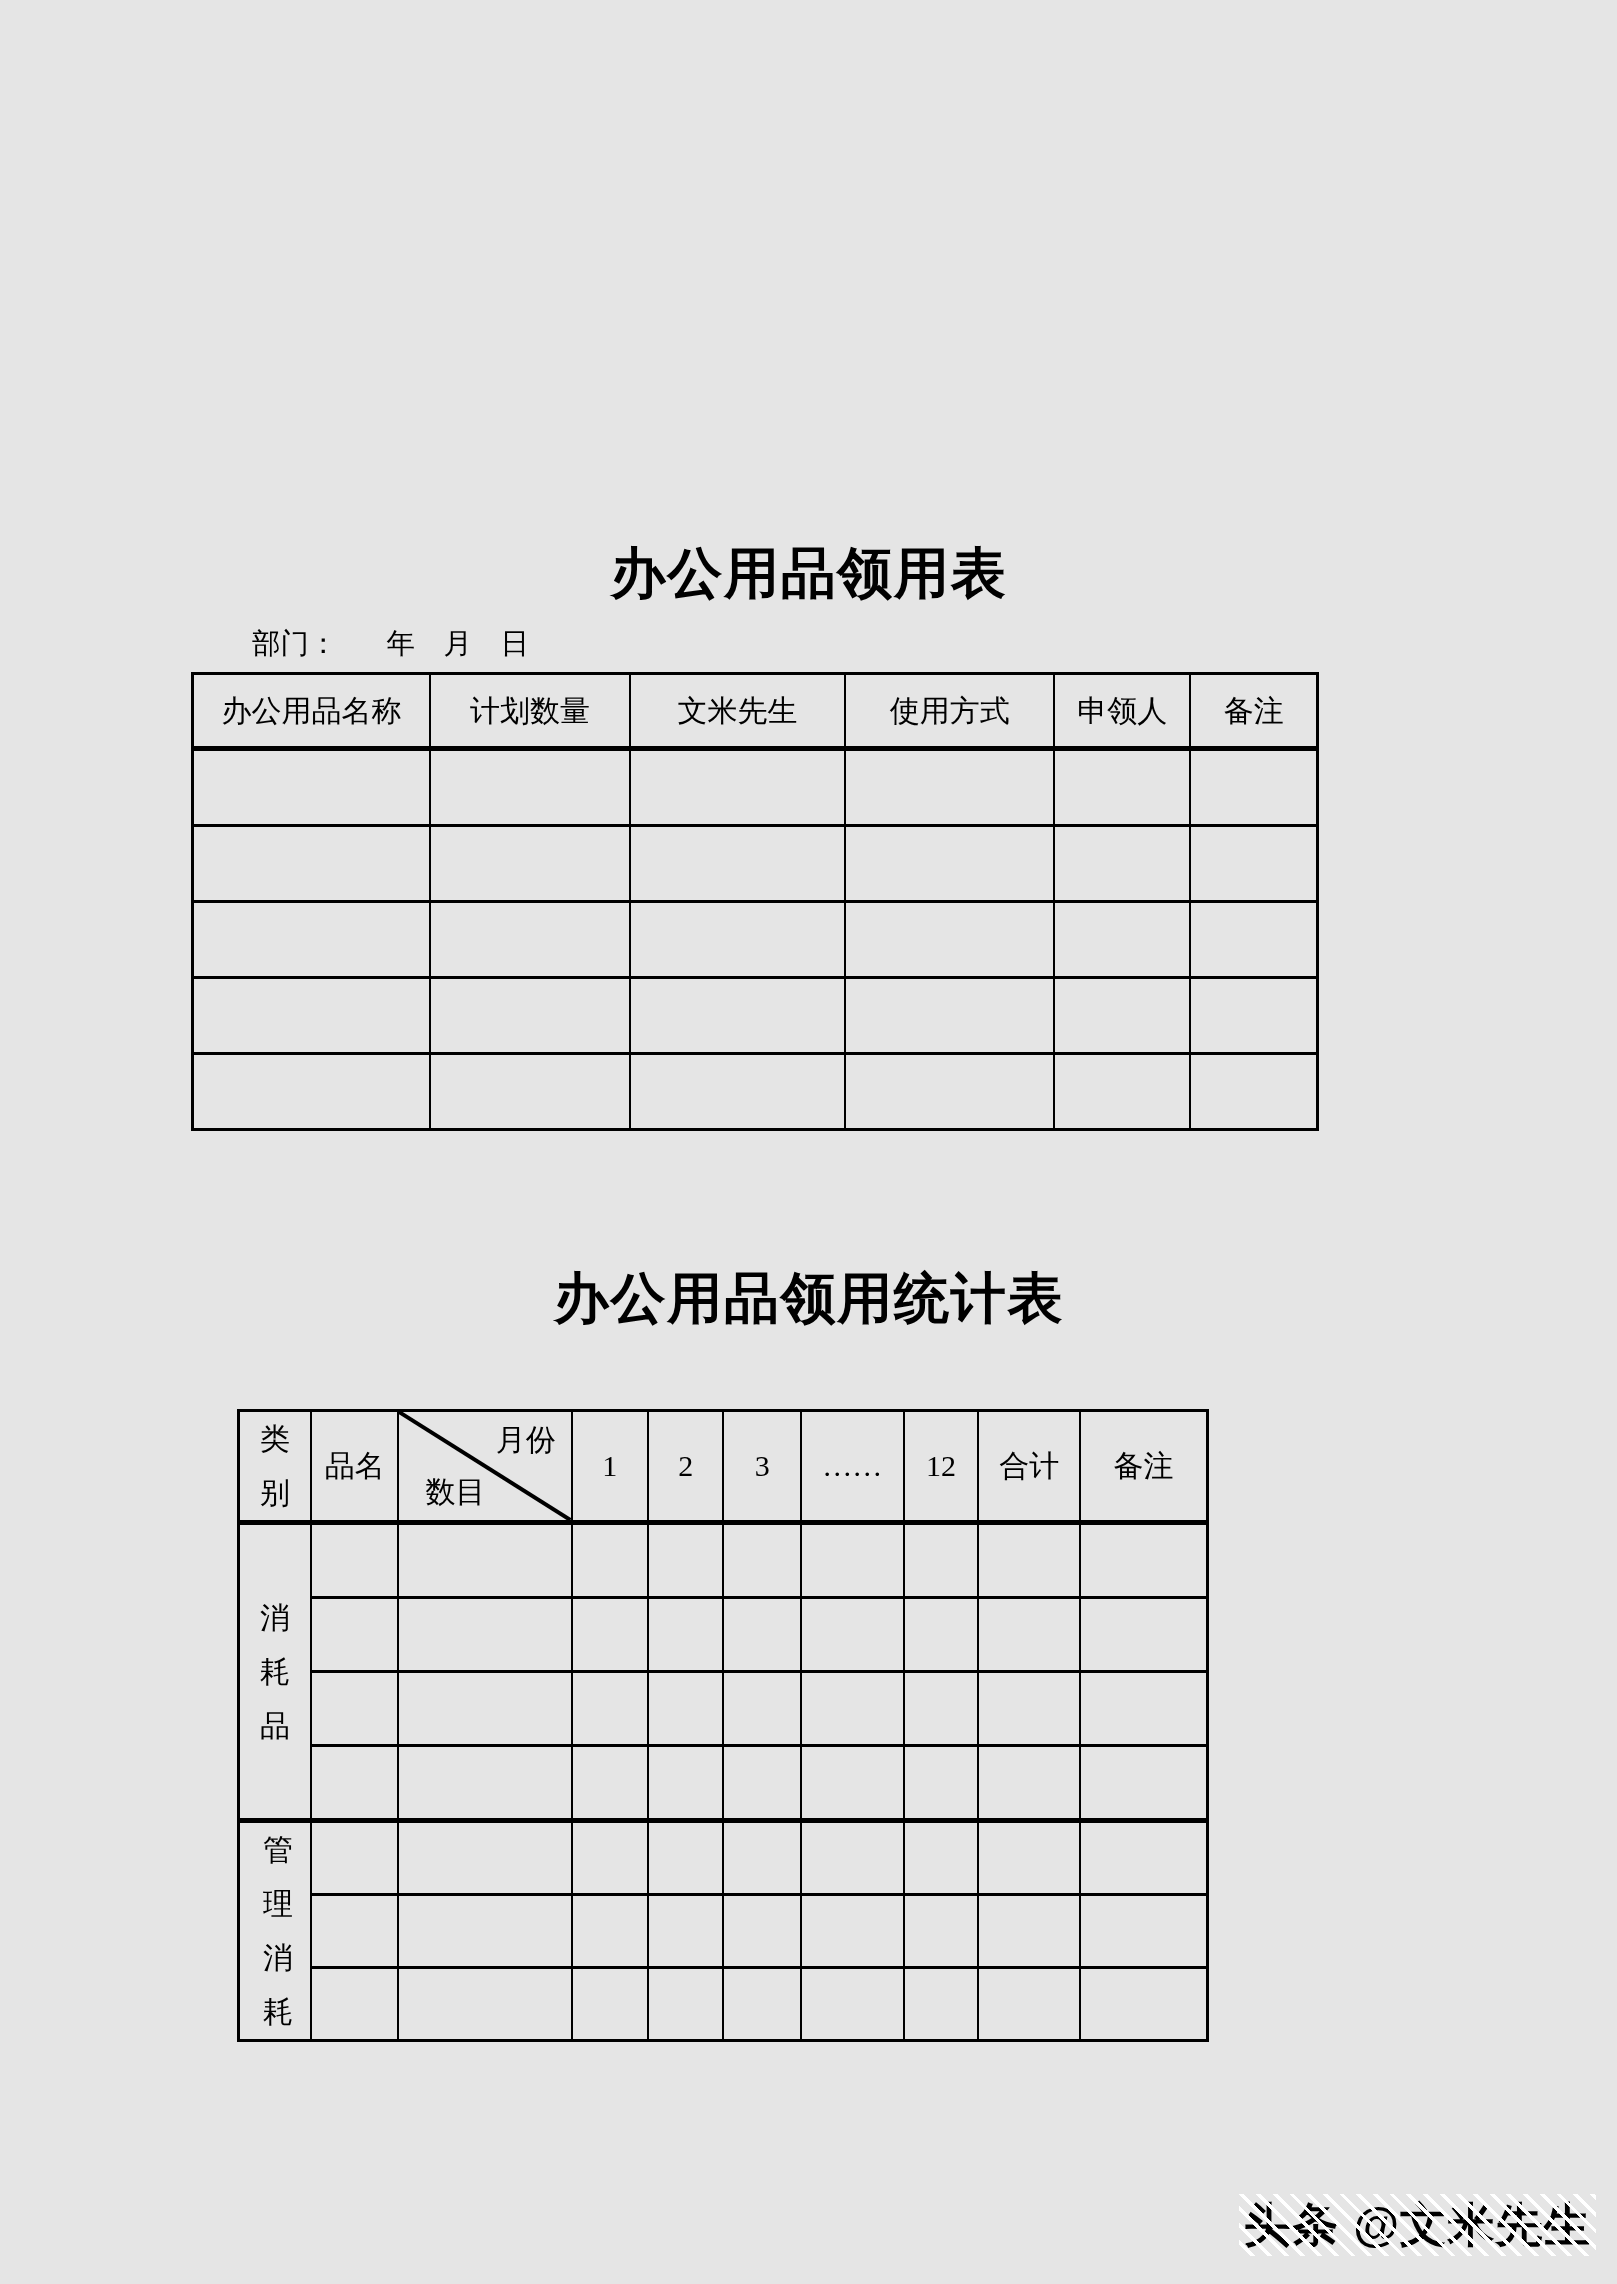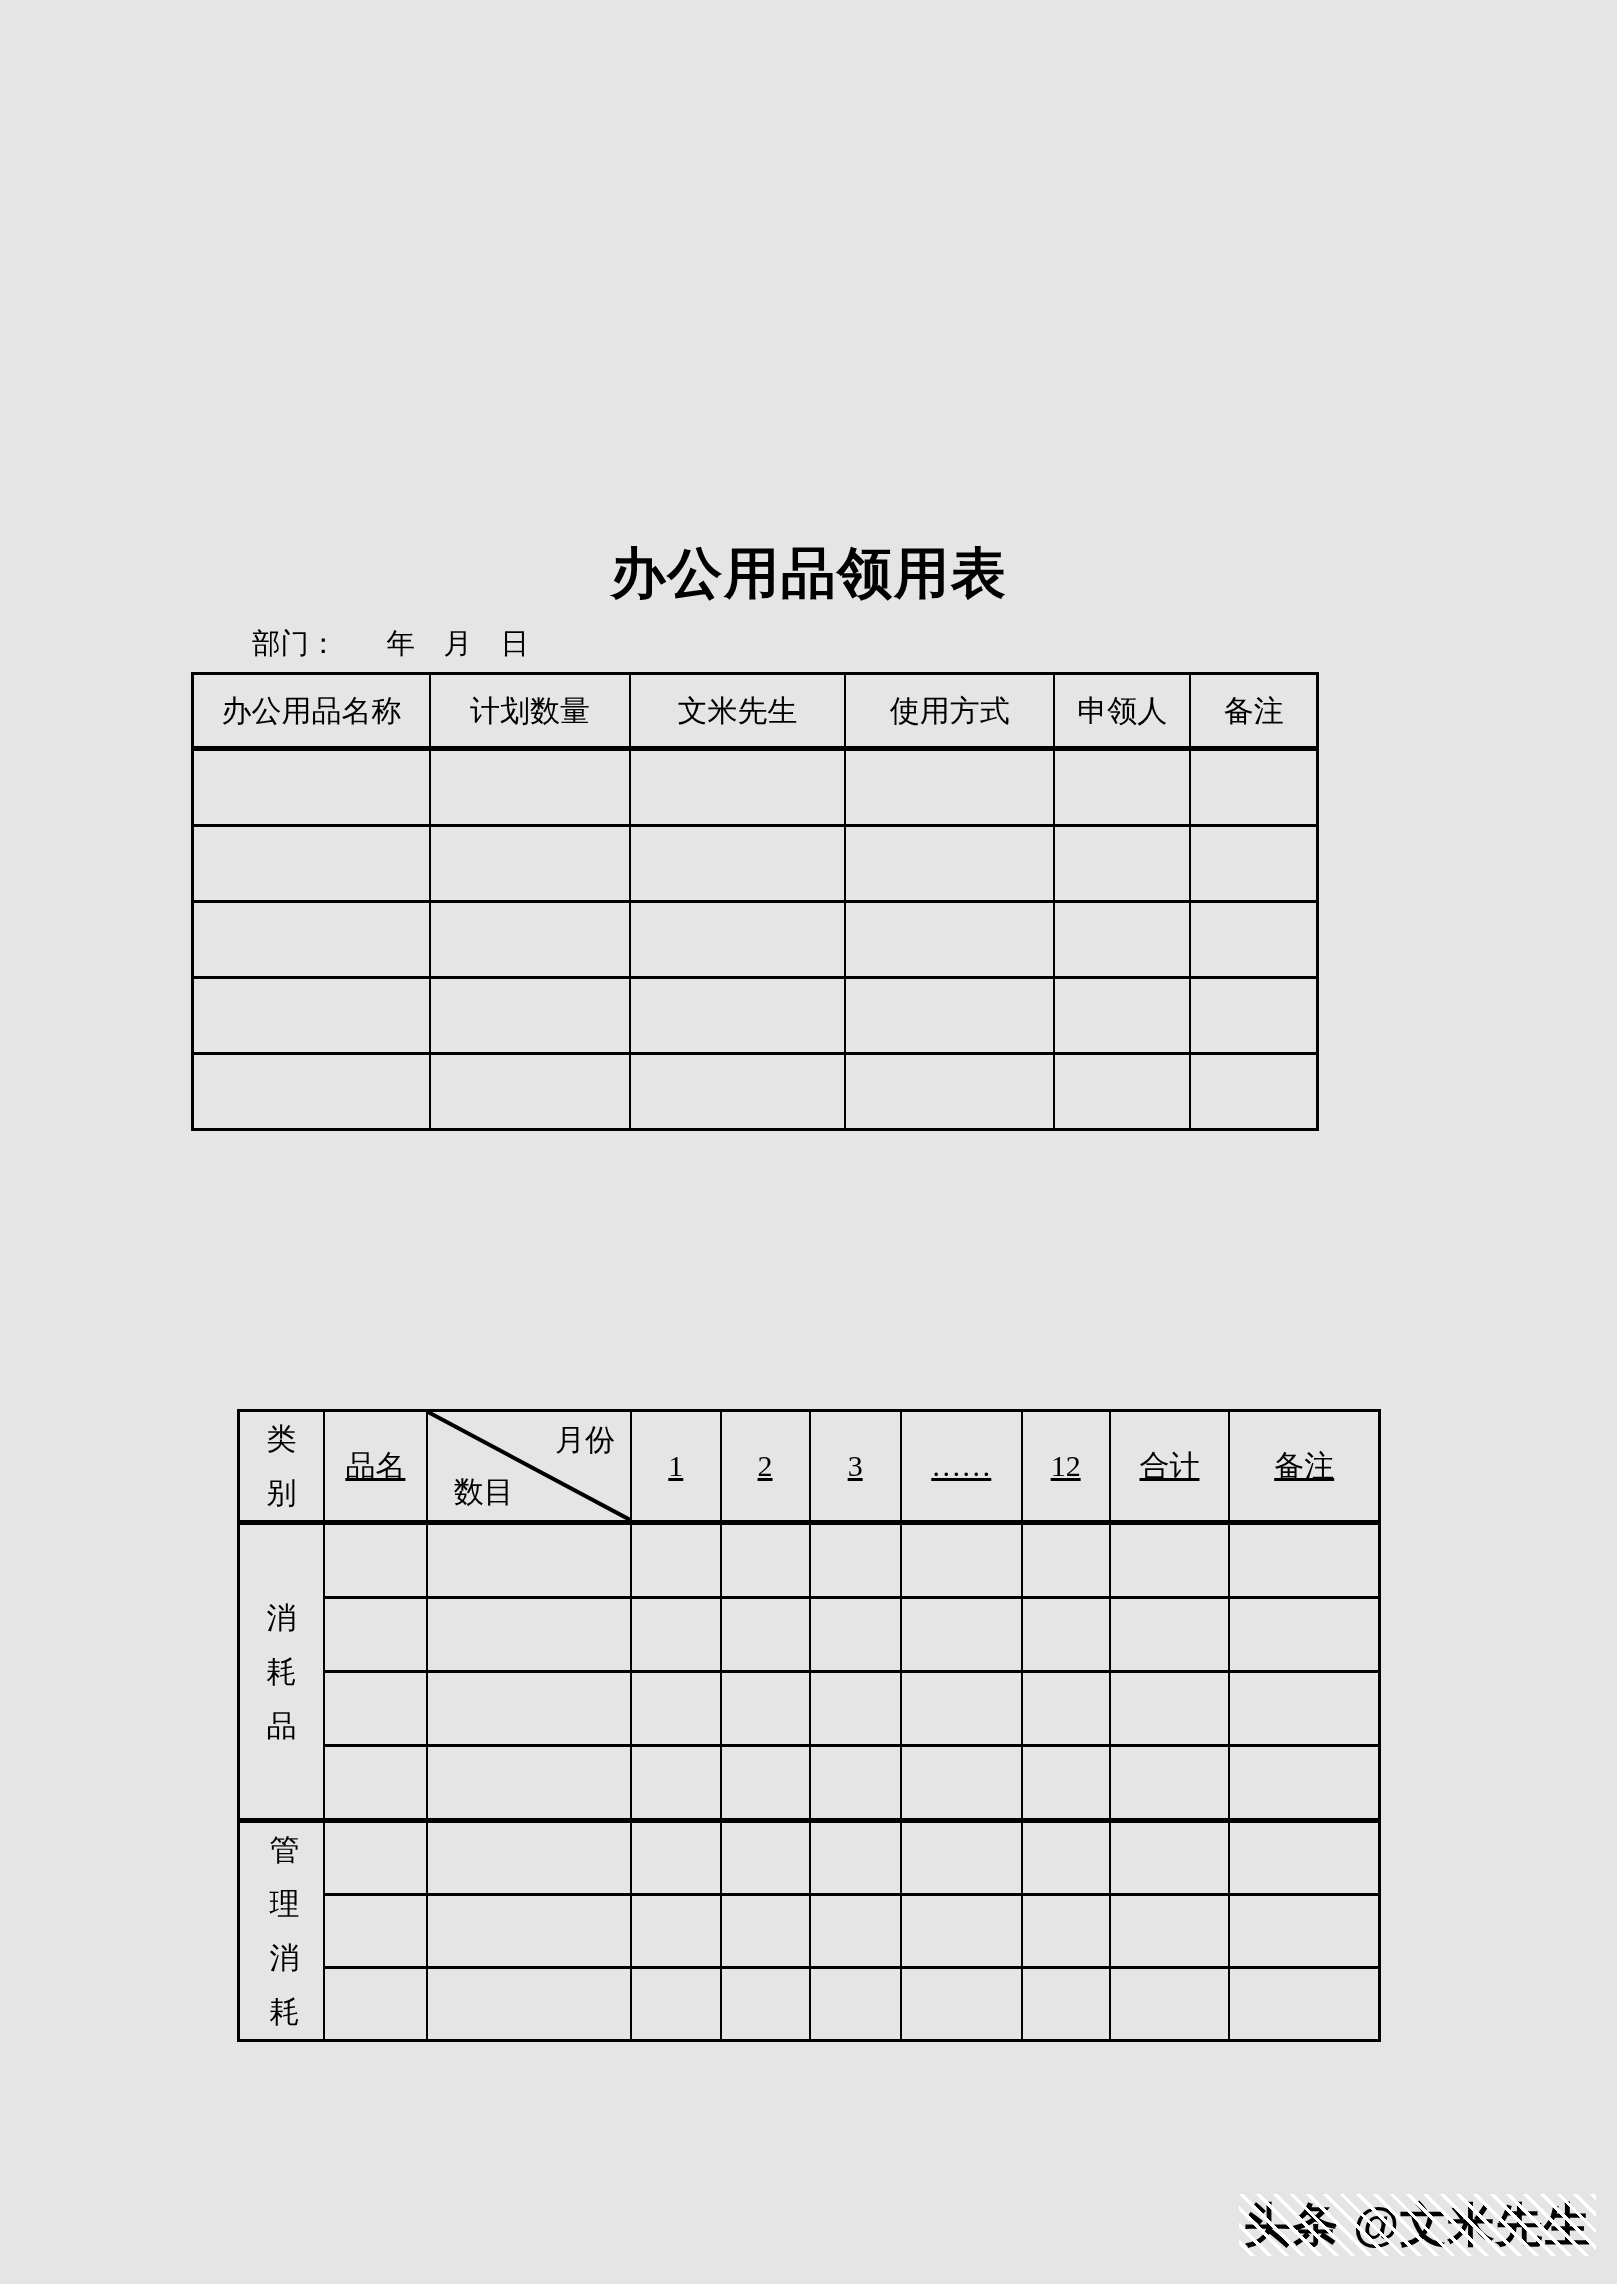--- a/index.html
+++ b/index.html
@@ -22,21 +22,21 @@
   th,td {
     border:2.5px solid #000; border-top-width:3.4px; border-bottom-width:3.4px;
     padding:0; margin:0;
     font-size:30px; font-weight:normal; text-align:center; vertical-align:middle;
     line-height:1.2; overflow:hidden;
   }
   #table1 { left:191px; top:672px; width:1128px; border:3.4px solid #000; }
   #table1 thead th { height:71px; border-bottom-width:5px; }
   #table1 tbody td { height:73px; }
 
-  #table2 { left:237px; top:1409px; width:1144px; border:3.4px solid #000;text-decoration:underline; }
+  #table2 { left:237px; top:1409px; width:972px; border:3.4px solid #000; }
   #table2 thead th { height:103px; border-bottom-width:5.9px; }
   #table2 tbody tr.r-std td { height:71px; }
   #table2 tbody tr.r-sm  td { height:68px;padding-left:6px; }
   #table2 tbody tr.section-first td { border-top-width:5.9px; }
 
   .vtext {
     display:inline-block; width:1.15em; word-break:break-all;
     line-height:1.8; text-align:center; vertical-align:middle;
   }
   .diag { position:relative; }
@@ -121,20 +121,21 @@
           <td></td>
           <td></td>
           <td></td>
           <td></td>
           <td></td>
           <td></td>
         </tr>
     </tbody>
   </table>
 
+  <div class="title" id="title2">办公用品领用统计表</div>
 
   <table id="table2">
     <colgroup>
       <col style="width:7.5%">
         <col style="width:9.0%">
         <col style="width:17.9%">
       <col style="width:7.85%">
         <col style="width:7.8%">
         <col style="width:8.0%">
       <col style="width:10.6%">

